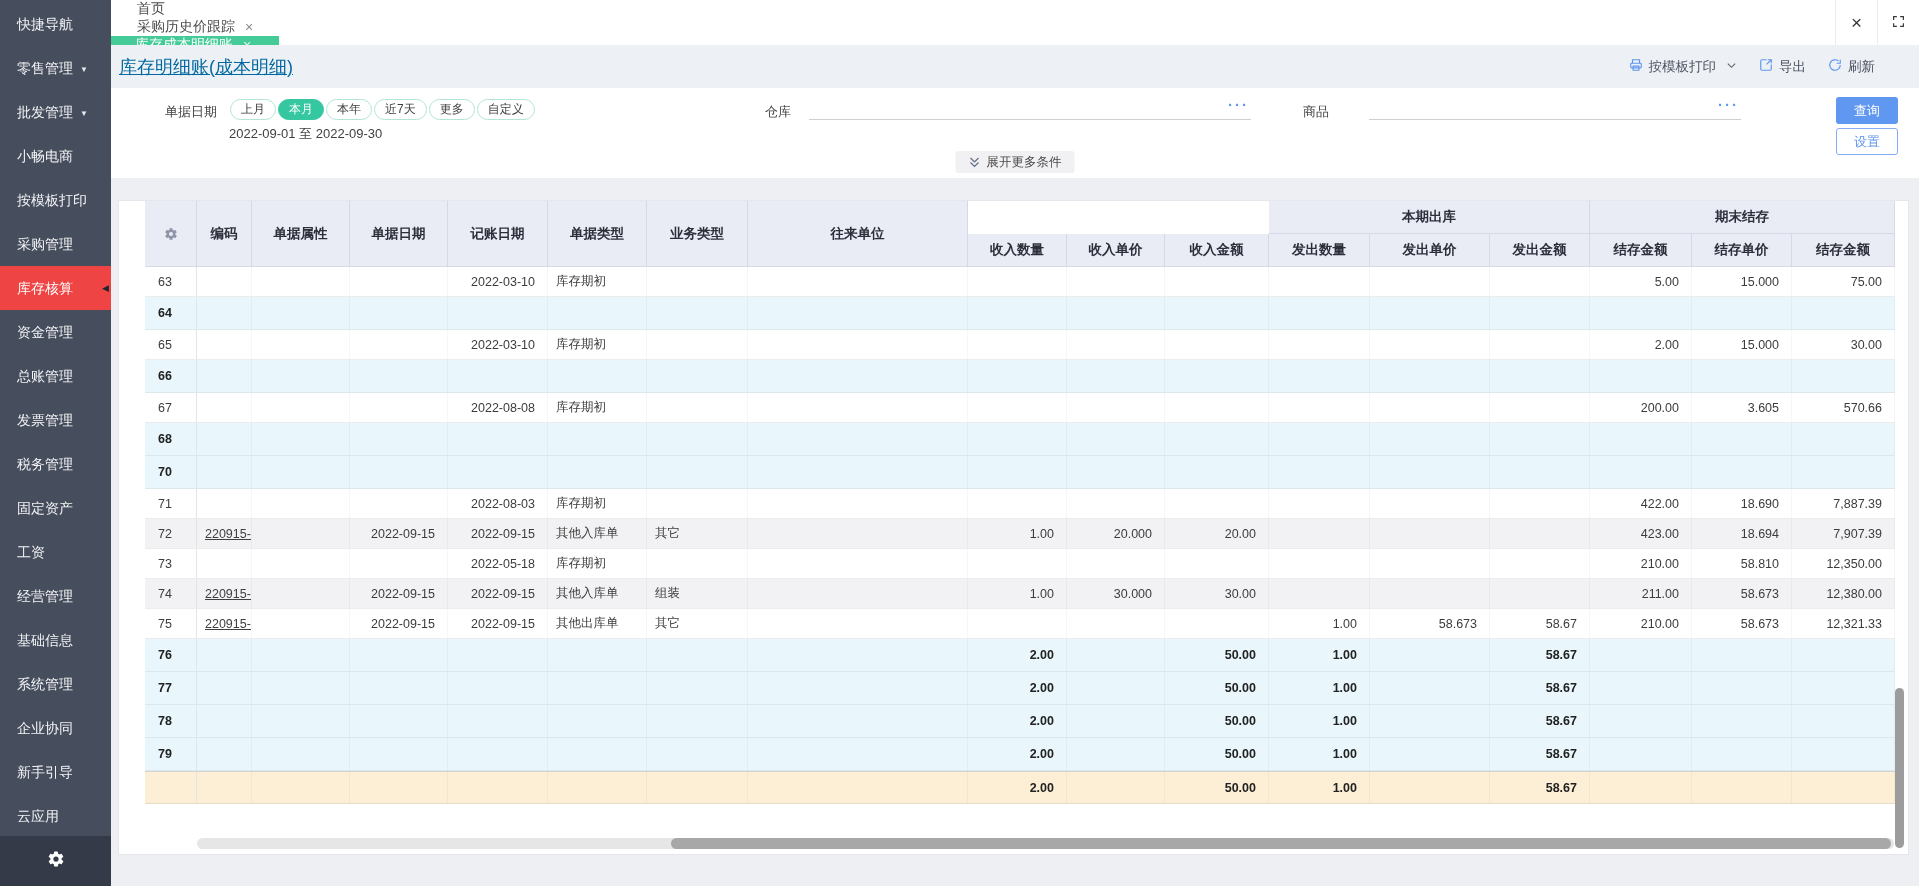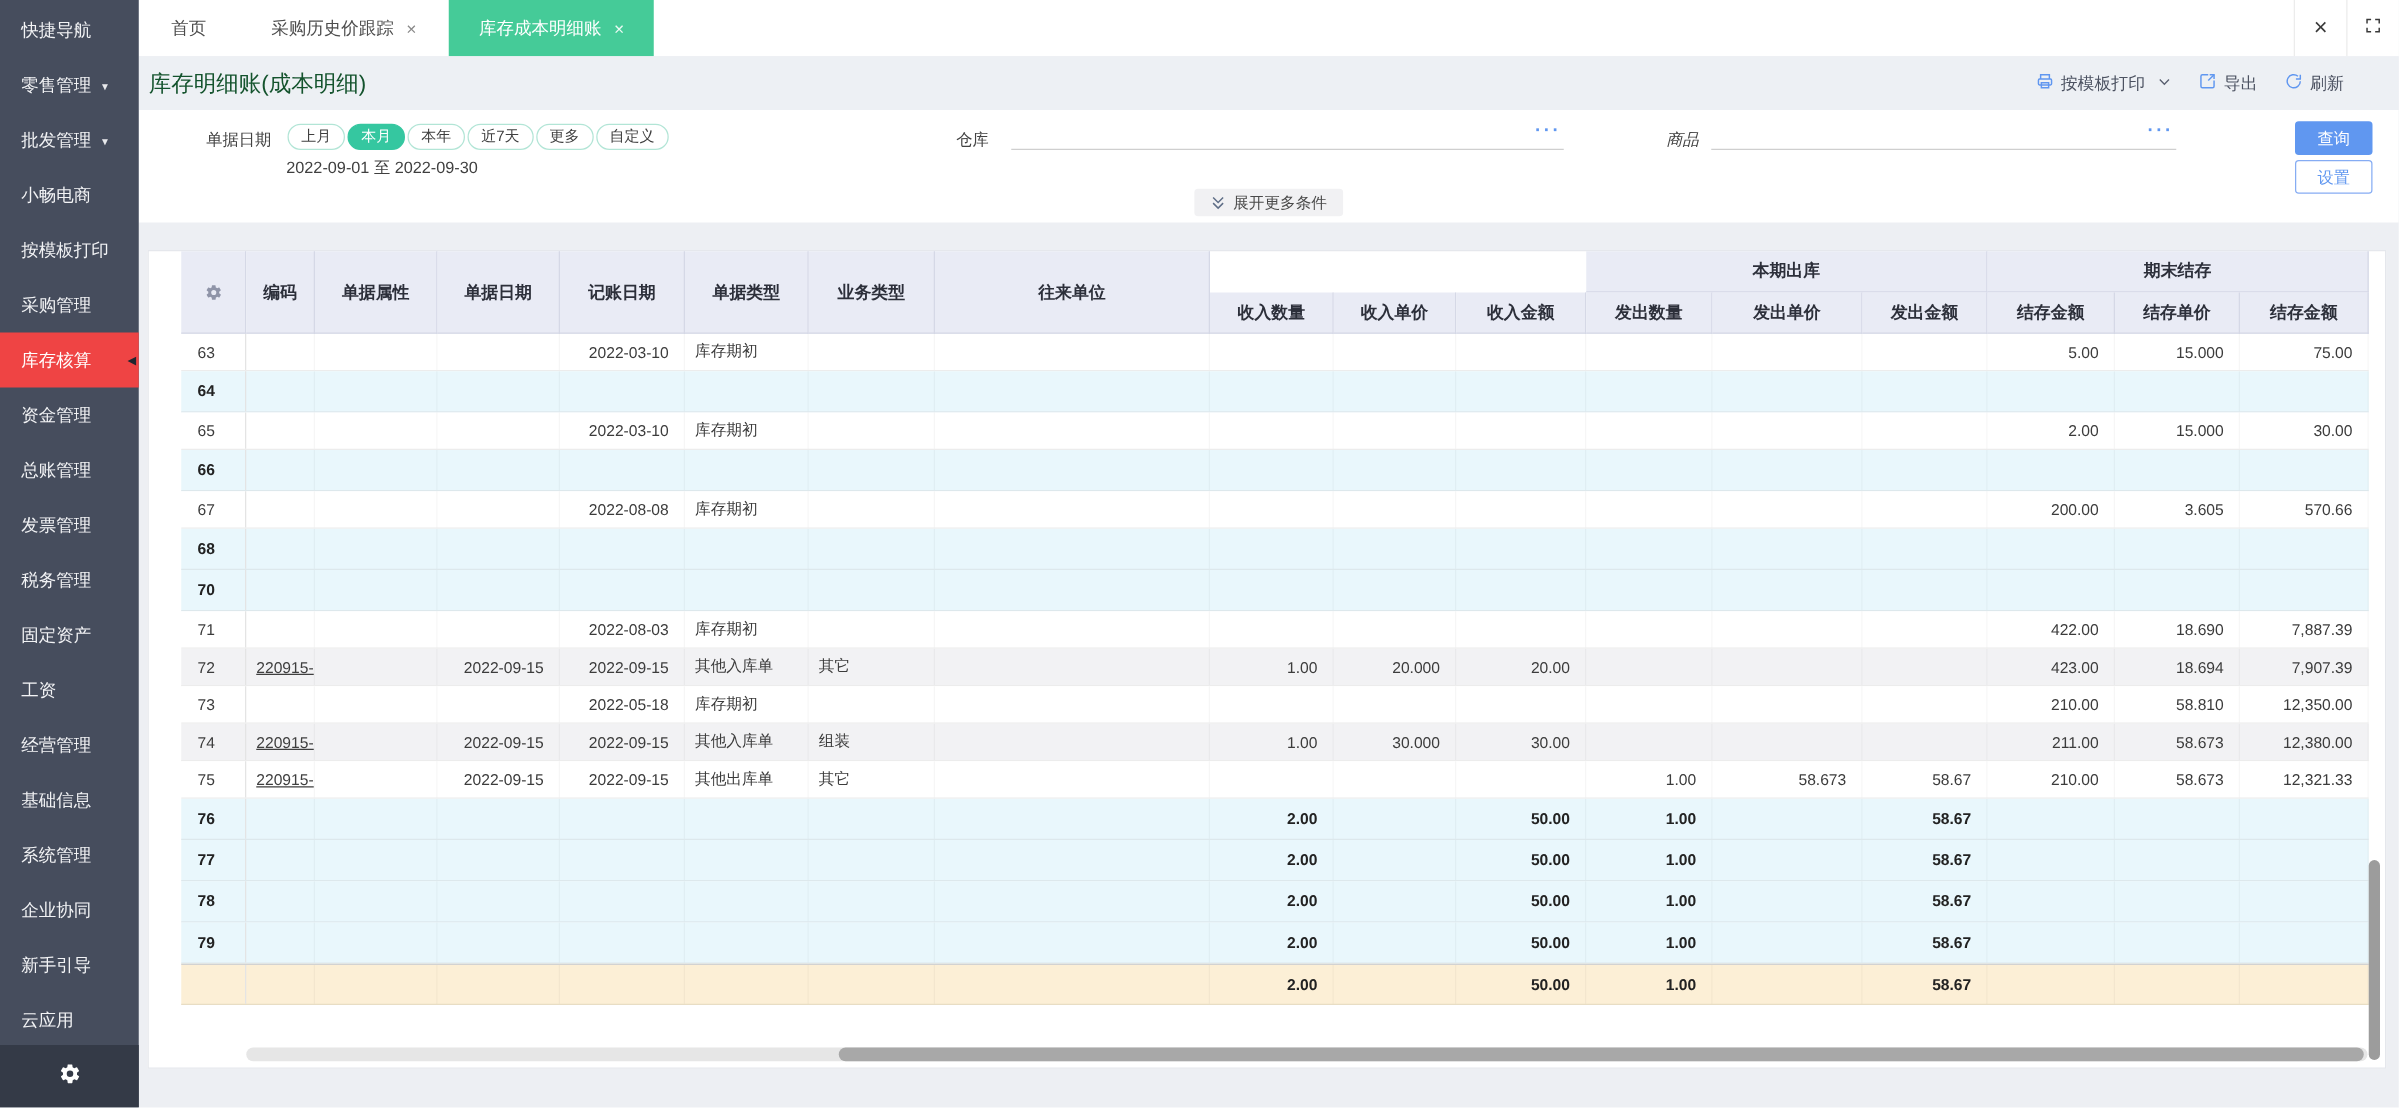--- a/index.html
+++ b/index.html
@@ -23,21 +23,21 @@
   .tab { display:flex; align-items:center; padding:0 26px; font-size:14px; color:#4d4d4d; cursor:pointer; }
   .tab .tab-close { margin-left:10px; font-size:14px; color:#8a8a8a; }
   .tab.active { background:#45cb98; color:#fff; padding:0 24px; }
   .tab.active .tab-close { color:#eafaf3; }
   #tabbar-right { margin-left:auto; display:flex; align-items:stretch; }
   .win-btn { width:42px; display:flex; align-items:center; justify-content:center; border-left:1px solid #ececec; cursor:pointer; background:#fff; }
   .win-btn .x { font-size:19px; color:#3a3a3a; line-height:1; }
 
   
   #titlebar { position:relative; height:43px; background:#edf0f4; display:flex; align-items:center; }
-  #page-title { font-size:18px; color:#14532d; padding-left:8px; }
+  #page-title { font-size:18px; color:#0369a1; padding-left:8px;text-decoration:underline; }
   #title-tools { margin-left:auto; display:flex; align-items:center; gap:22px; padding-right:44px; font-size:13.5px; color:#4c5261; }
   .tool-item { display:flex; align-items:center; gap:6px; cursor:pointer; }
 
   
   #filtercard { position:absolute; left:0; top:88px; width:1808px; height:90px; background:#fff; }
   .f-label { position:absolute; font-size:13px; color:#424242; }
   #pill-row { position:absolute; left:119px; top:11px; display:flex; gap:2px; }
   .pill { height:21px; line-height:19px; padding:0 10px; border:1px solid #b2e5d6; border-radius:11px; font-size:12px; color:#3f3f3f; background:#fff; cursor:pointer; }
   .pill.active { background:#35c7a0; border-color:#35c7a0; color:#fff; }
   #date-range { position:absolute; left:118px; top:37px; font-size:13px; color:#3f3f3f; }
@@ -102,21 +102,21 @@
       <svg width="18" height="18" viewBox="0 0 24 24">
           <path fill="#ffffff" d="M19.4 13c.04-.32.06-.66.06-1s-.02-.68-.07-1l2.1-1.63a.5.5 0 0 0 .12-.64l-2-3.46a.5.5 0 0 0-.6-.22l-2.48 1a7.3 7.3 0 0 0-1.73-1l-.37-2.63A.5.5 0 0 0 14 2h-4a.5.5 0 0 0-.5.42l-.37 2.63c-.62.26-1.2.6-1.73 1l-2.48-1a.5.5 0 0 0-.6.22l-2 3.46a.5.5 0 0 0 .12.64L4.57 11c-.05.32-.07.66-.07 1s.02.68.07 1l-2.1 1.63a.5.5 0 0 0-.12.64l2 3.46c.14.24.42.34.6.22l2.48-1c.53.4 1.1.74 1.73 1l.37 2.63a.5.5 0 0 0 .5.42h4a.5.5 0 0 0 .5-.42l.37-2.63a7.3 7.3 0 0 0 1.73-1l2.48 1c.24.1.5 0 .6-.22l2-3.46a.5.5 0 0 0-.12-.64L19.4 13zM12 15.5a3.5 3.5 0 1 1 0-7 3.5 3.5 0 0 1 0 7z"></path>
         </svg>
     </span>
   </div>
 </div>
 
 <div id="main">
 
   <div id="tabbar">
-    <div id="tab-list" style="display:flex;align-items:stretch;">
+    <div id="tab-list" style="display:flex;align-items:stretch;flex-direction:column;">
         <div class="tab">
           <span>首页</span>
         </div>
         <div class="tab">
           <span>采购历史价跟踪</span>
           <span class="tab-close">×</span>
         </div>
         <div class="tab active">
           <span>库存成本明细账</span>
           <span class="tab-close">×</span>
@@ -190,21 +190,21 @@
         <button class="pill">自定义</button>
       </div>
     <div id="date-range">2022-09-01 至 2022-09-30</div>
 
     <div class="f-label" style="left:654px; top:15px;">仓库</div>
     <div class="ufield" style="left:698px; width:442px;">
       <input type="text" style="">
       <span class="dots">···</span>
     </div>
 
-    <div class="f-label" style="left:1222px; top:15px;font-style:italic;">商品</div>
+    <div class="f-label" style="left:1192px; top:15px;">商品</div>
     <div class="ufield" style="left:1258px; width:372px;">
       <input type="text" style="">
       <span class="dots">···</span>
     </div>
 
     <button id="btn-query">查询</button>
     <button id="btn-settings">设置</button>
 
     <button id="btn-expand">
       <span style="display:flex;">

